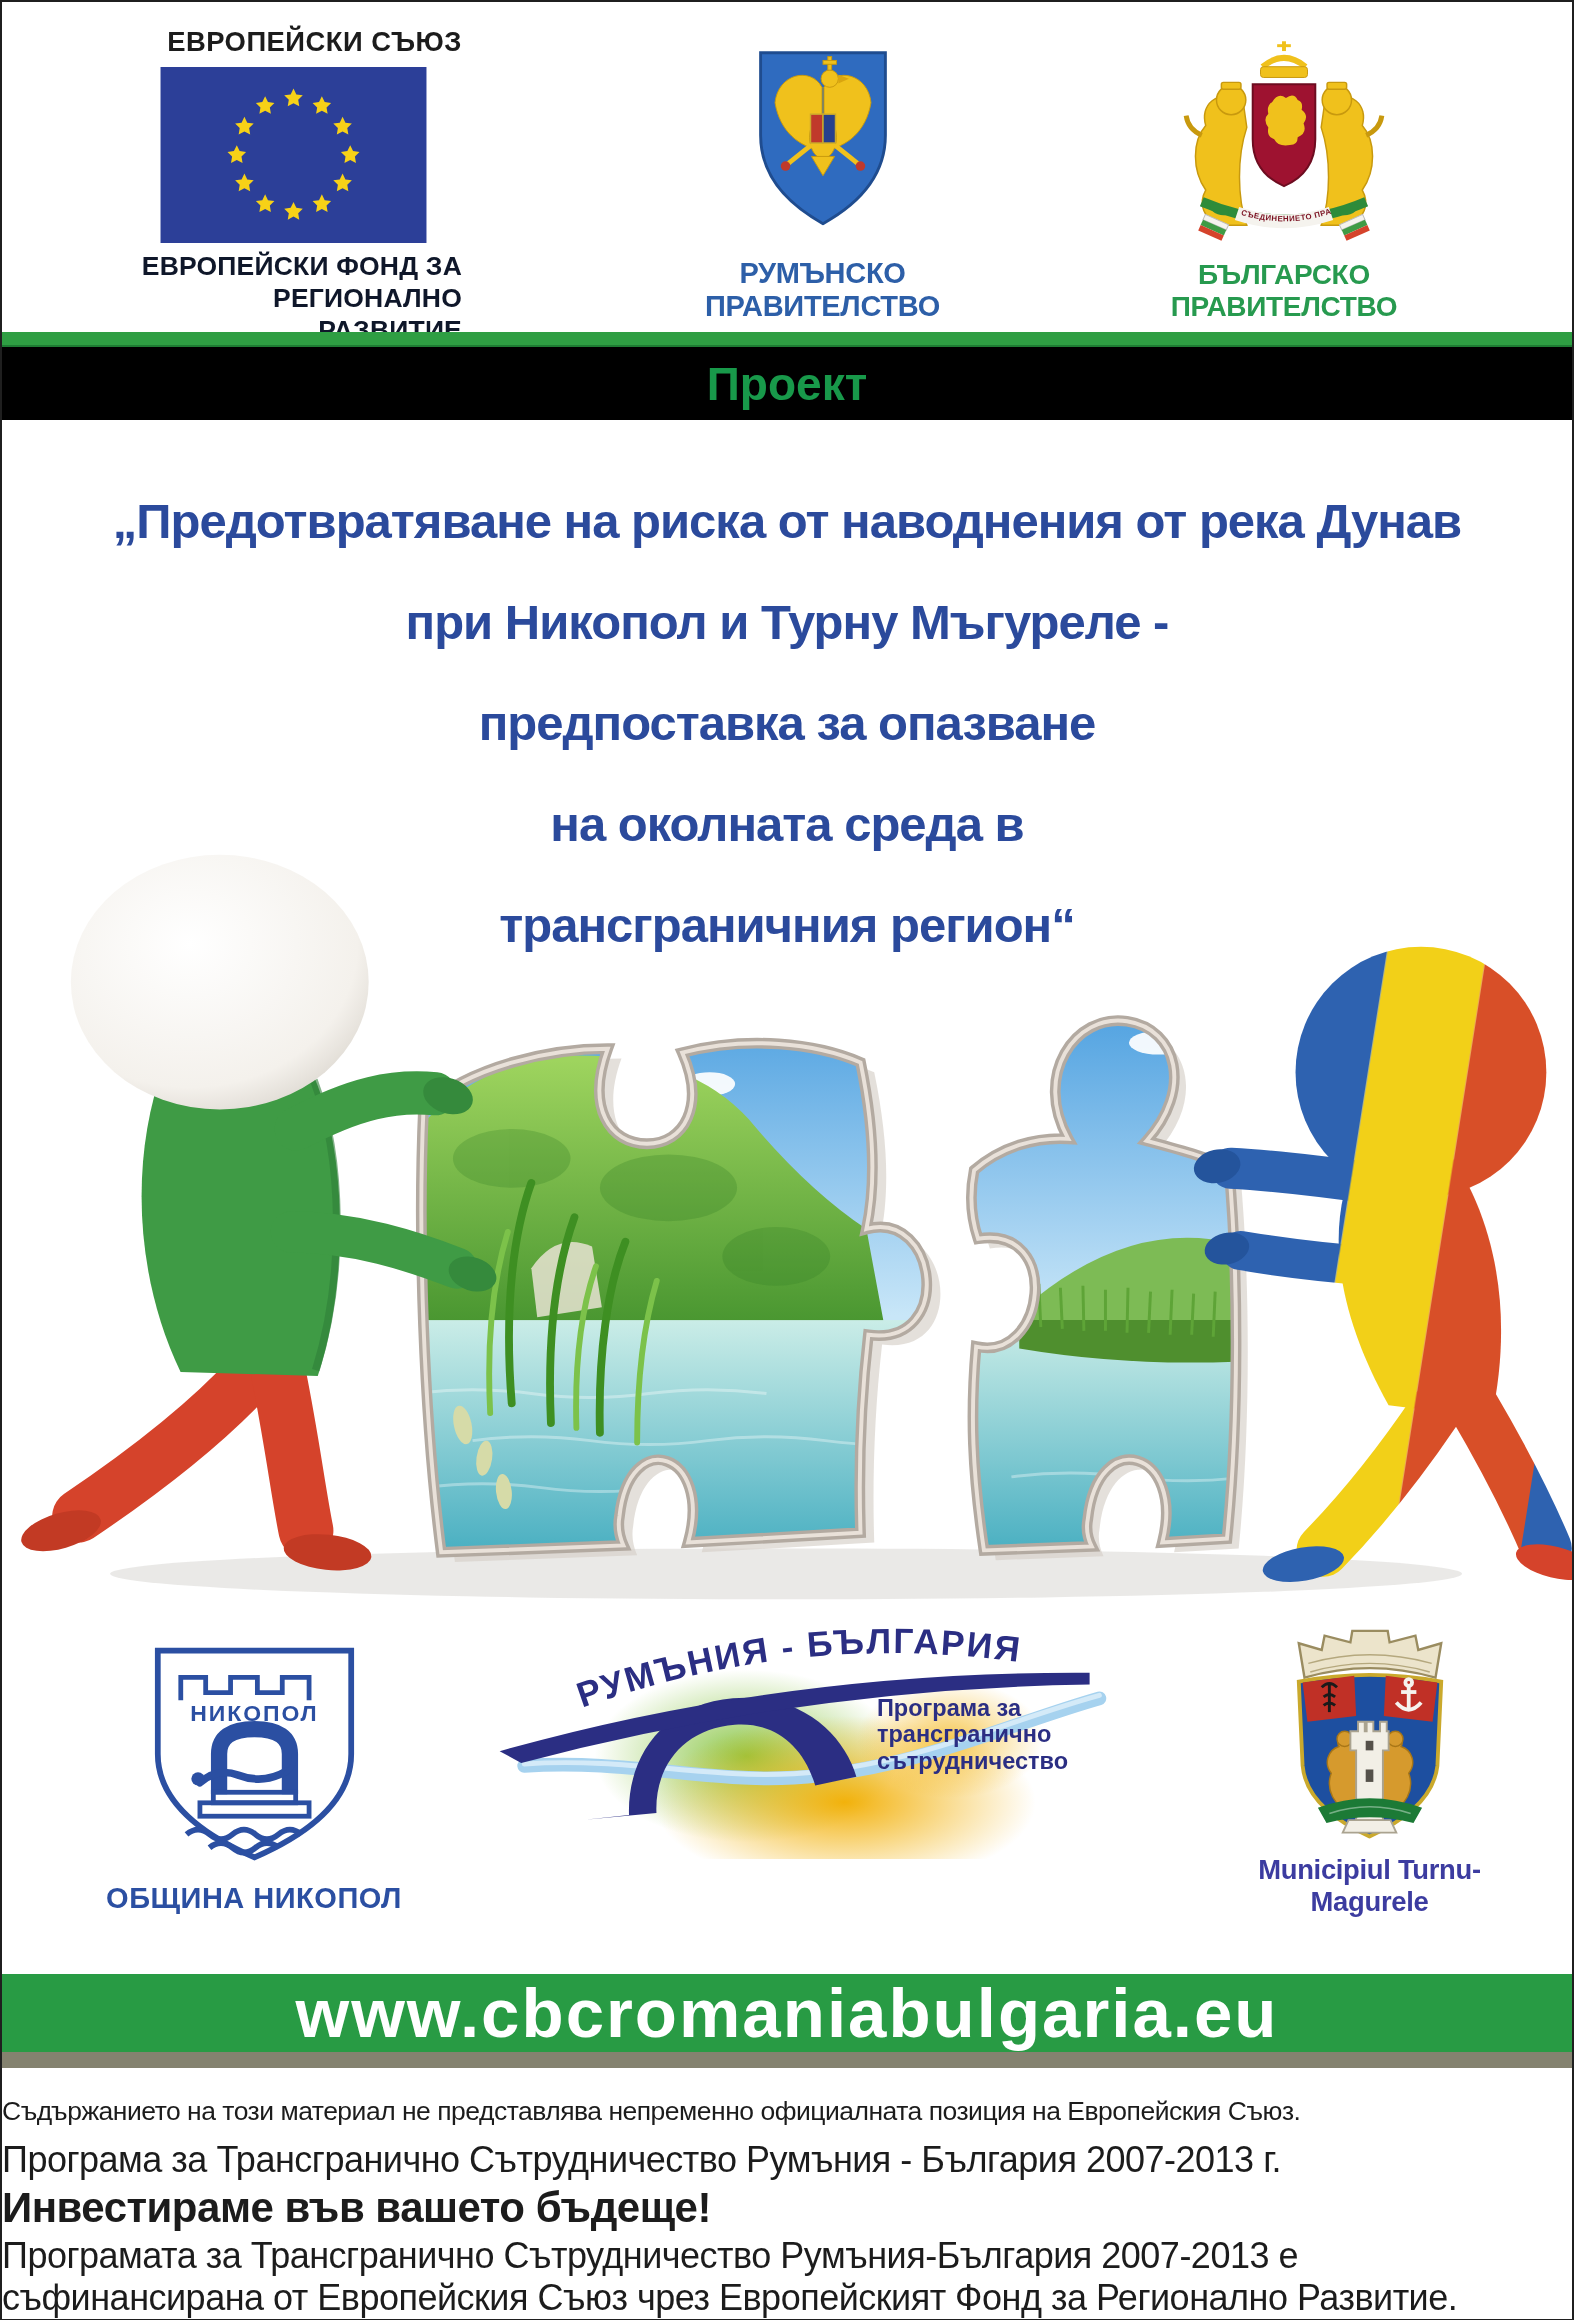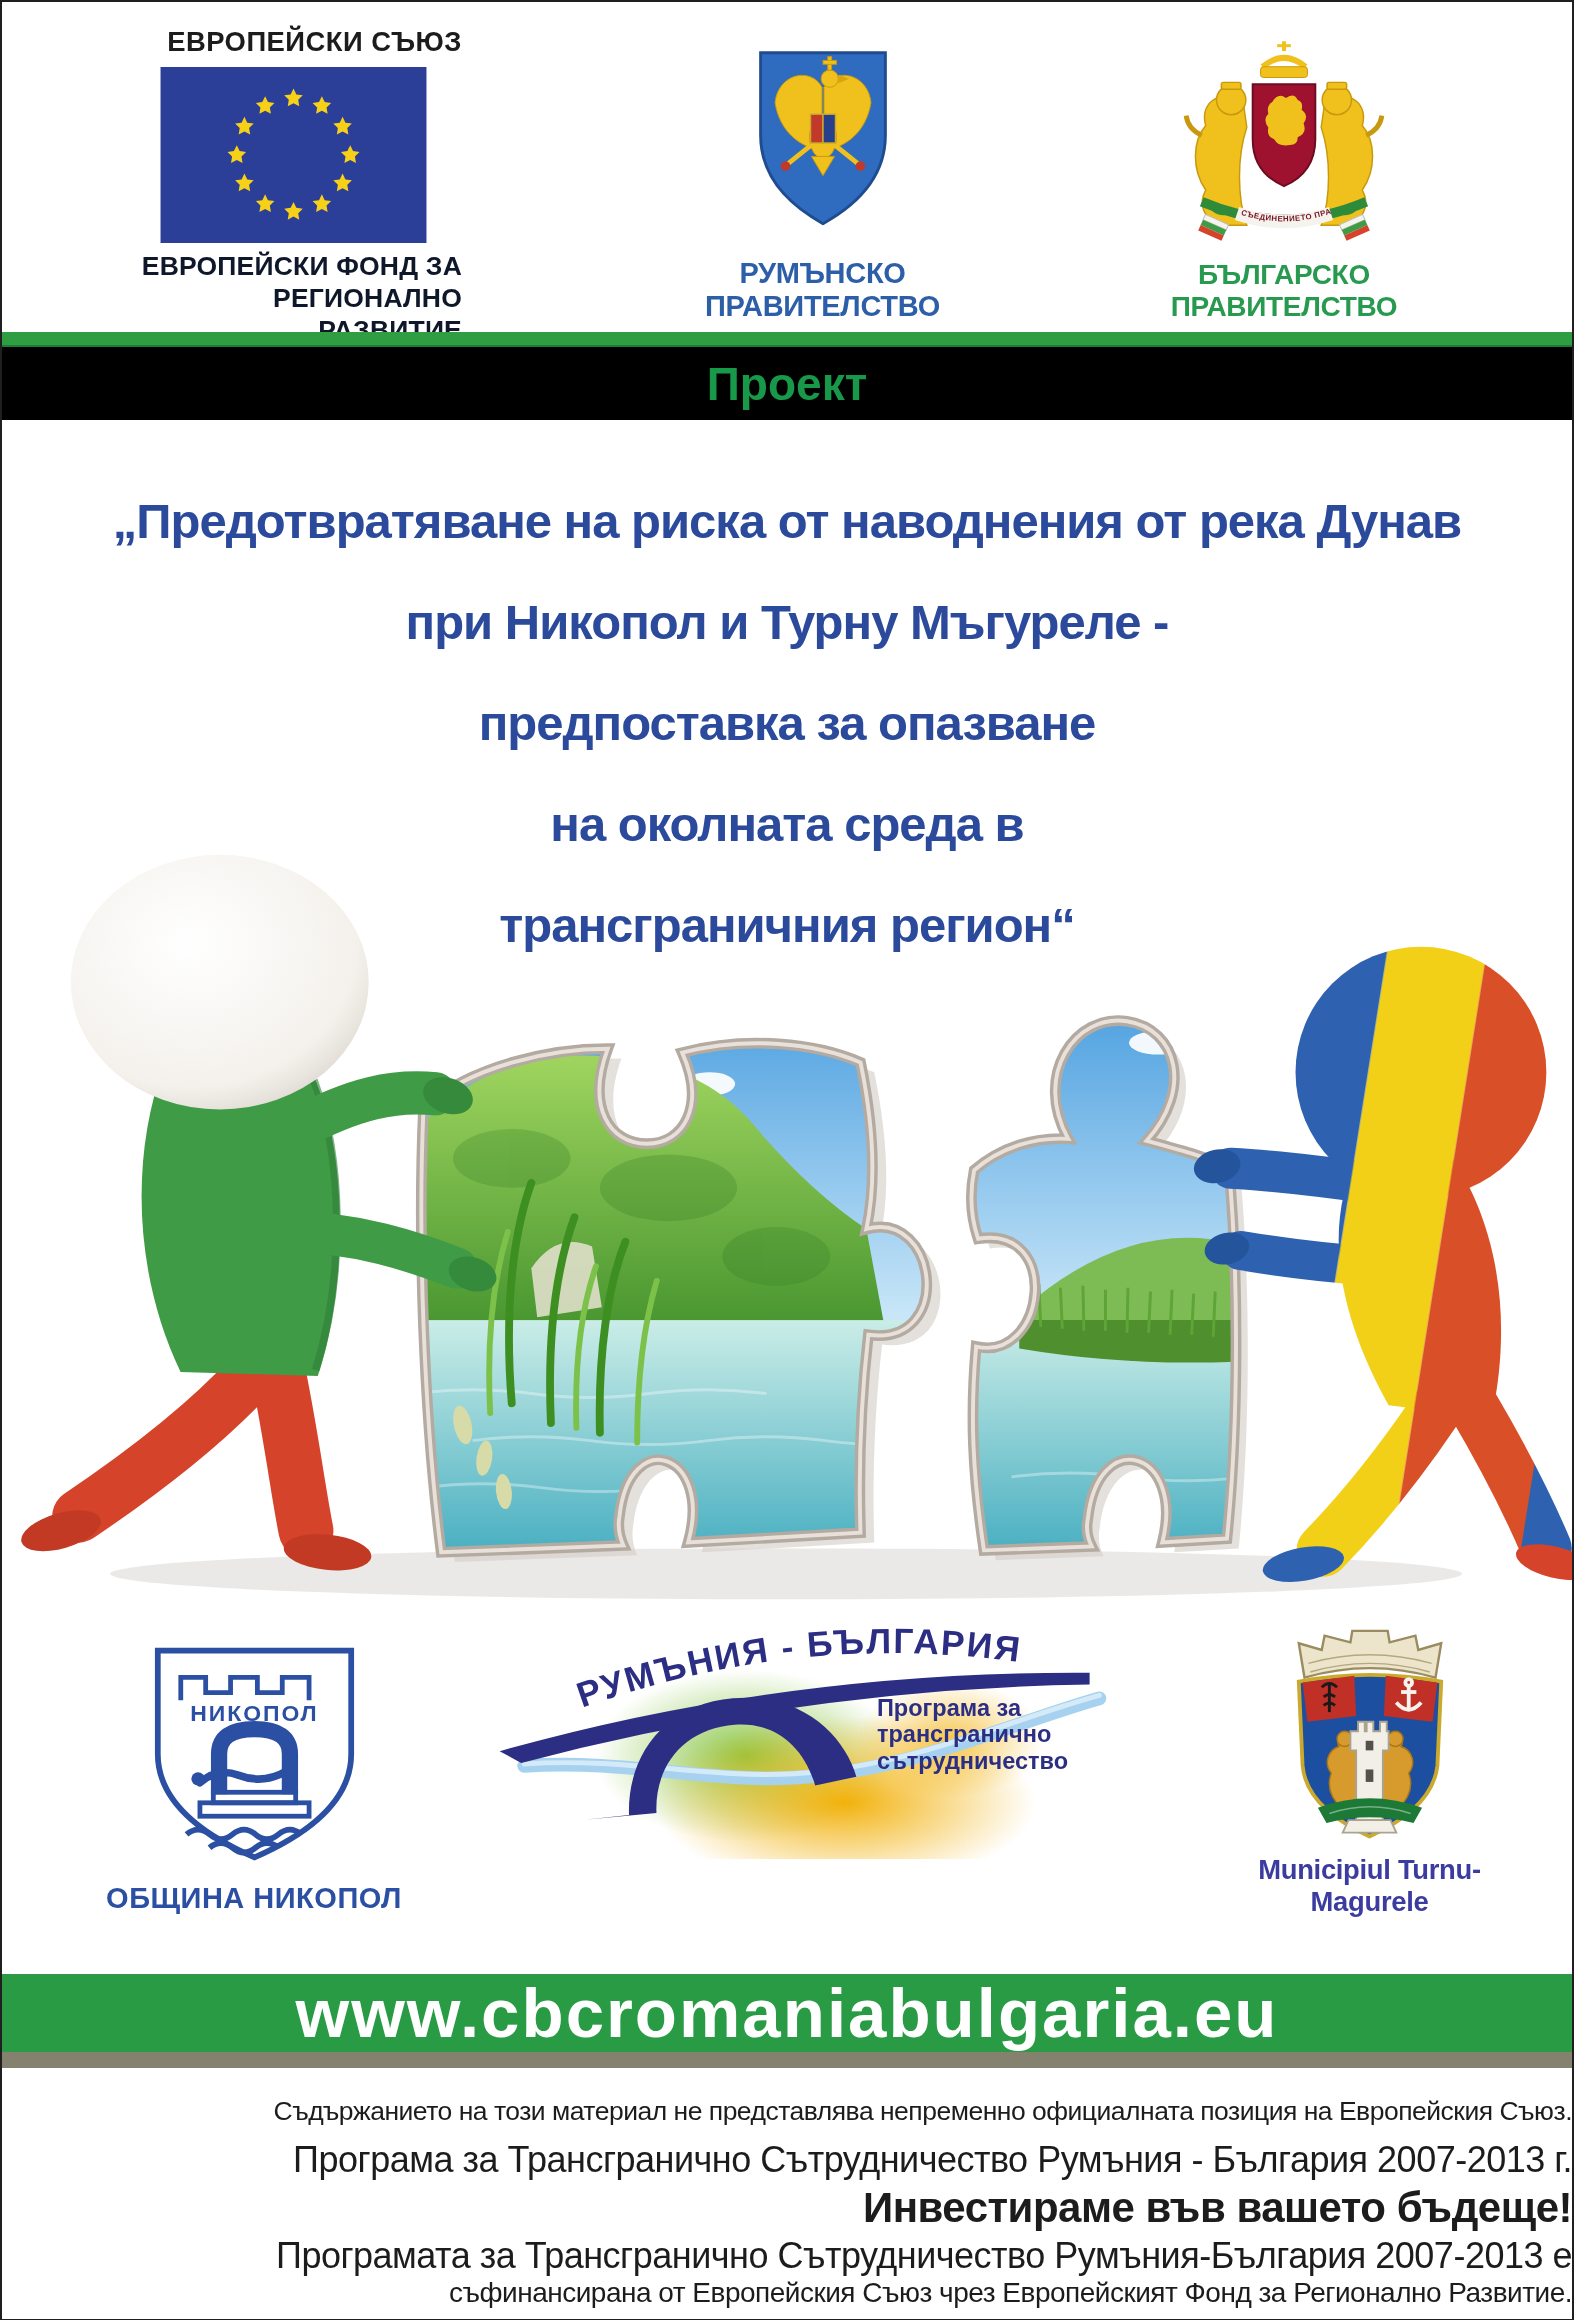--- a/index.html
+++ b/index.html
@@ -31,26 +31,26 @@
   .nikopol-block{left:88px; top:1639px; width:328px; text-align:center;}
   .nikopol-label{font-size:29px; font-weight:700; color:#2b4fa2; margin-top:11.8px; letter-spacing:0.5px;}
   .programme-block{left:478px; top:1612px; width:642px; text-align:center;}
   .slogan{font-size:41px; font-weight:700; color:#2c2a80; margin-top:-3.9px; white-space:nowrap;}
   .turnu-block{left:1201px; top:1622px; width:333px; text-align:center;}
   .turnu-label{font-size:27.4px; font-weight:700; color:#3c3ca0; margin-top:1px; letter-spacing:-0.3px;}
   
   .url-banner{left:0; top:1972px; width:100%; height:78px; background:#289b44; display:flex; align-items:center; justify-content:center;}
   .url-text{font-size:69px; font-weight:700; color:#ffffff; letter-spacing:2px;}
   .gray-strip{left:0; top:2050px; width:100%; height:15.7px; background:#84826f;}
-  .footer{left:0; top:2094px; width:100%; text-align:right; color:#1c1c1c; letter-spacing:-0.5px;}
+  .footer{left:0; top:2094px; width:100%; text-align:left; color:#1c1c1c; letter-spacing:-0.5px;}
   .f-disclaimer{font-size:26.5px; margin-bottom:11.8px;}
   .f-line2{font-size:36px; margin-bottom:2.9px;}
   .f-invest{font-size:42px; font-weight:700; margin-bottom:2.9px;}
   .f-line4{font-size:36px;}
-  .f-line5{font-size:28px;padding-left:12px;}
+  .f-line5{font-size:36px;}
   svg text{font-family:"Liberation Sans", sans-serif;}
 </style>
 </head>
 <body>
 
 <div class="page">
 
   <div class="abs eu-block">
     <div class="eu-title">ЕВРОПЕЙСКИ СЪЮЗ</div>
     <svg class="eu-flag" width="267" height="176" viewBox="0 0 272 180">

